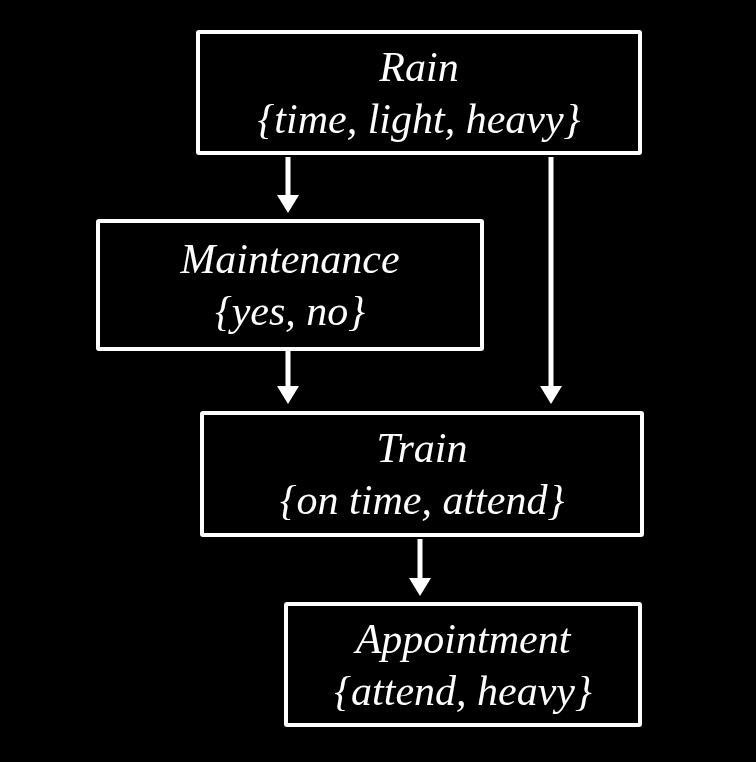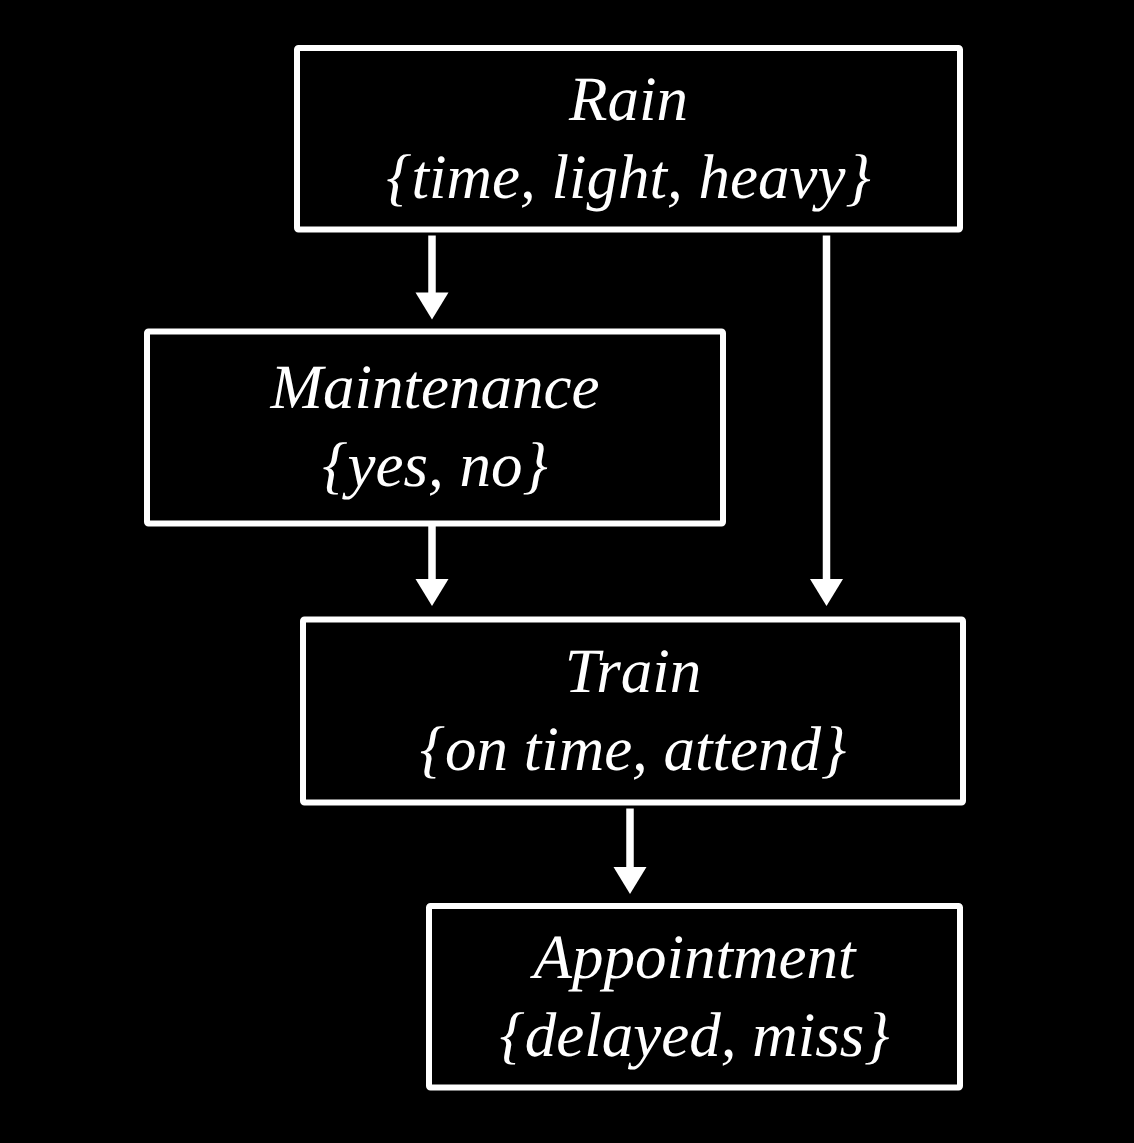--- a/index.html
+++ b/index.html
@@ -86,16 +86,16 @@
     <span>{yes, no}</span>
   </div>
 
   <div class="node" id="node-train">
     <span>Train</span>
     <span>{on time, attend}</span>
   </div>
 
   <div class="node" id="node-appointment">
     <span>Appointment</span>
-    <span>{delayed, miss}</span>
+    <span>{attend, heavy}</span>
   </div>
 
 </div>
 
 </body></html>

